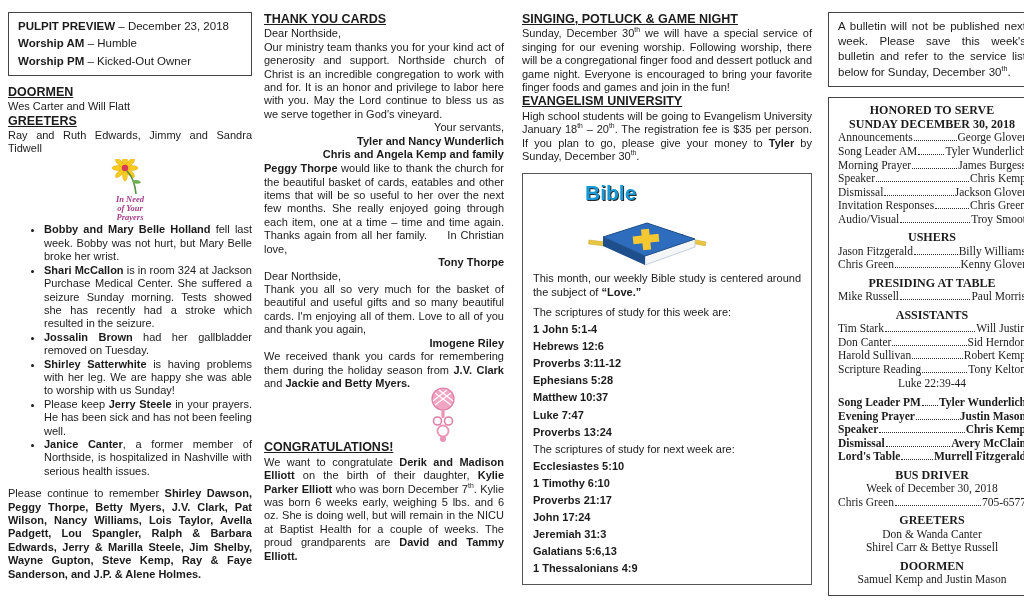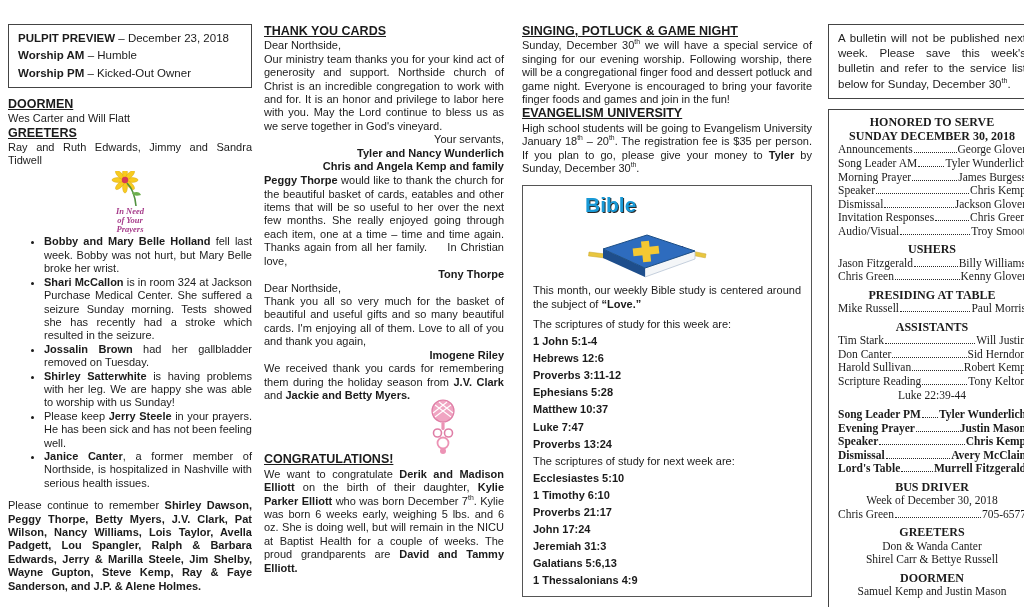--- a/index.html
+++ b/index.html
@@ -1,18 +1,18 @@
 <!DOCTYPE html>
 <html><head>
 <meta charset="utf-8">
 <style>
   * { margin:0; padding:0; box-sizing:border-box; }
   html,body { width:1024px; height:607px; background:#ffffff; overflow:hidden; }
   body { font-family:"Liberation Sans", sans-serif; color:#1b1b1b; }
-  .page { display:flex; padding:24px 6px 0 8px; }
+  .page { display:flex; padding:12px 6px 0 8px; }
   .col { flex:none; }
   .c1 { width:244px; margin-right:12px; }
   .c2 { width:240px; margin-right:18px; }
   .c3 { width:290px; margin-right:16px; }
   .c4 { width:208px; }
 
   p.body { font-size:11px; line-height:1.22; }
   .just { text-align:justify; }
   .b { font-weight:700; }
   sup { font-size:0.62em; line-height:0; vertical-align:super; }

